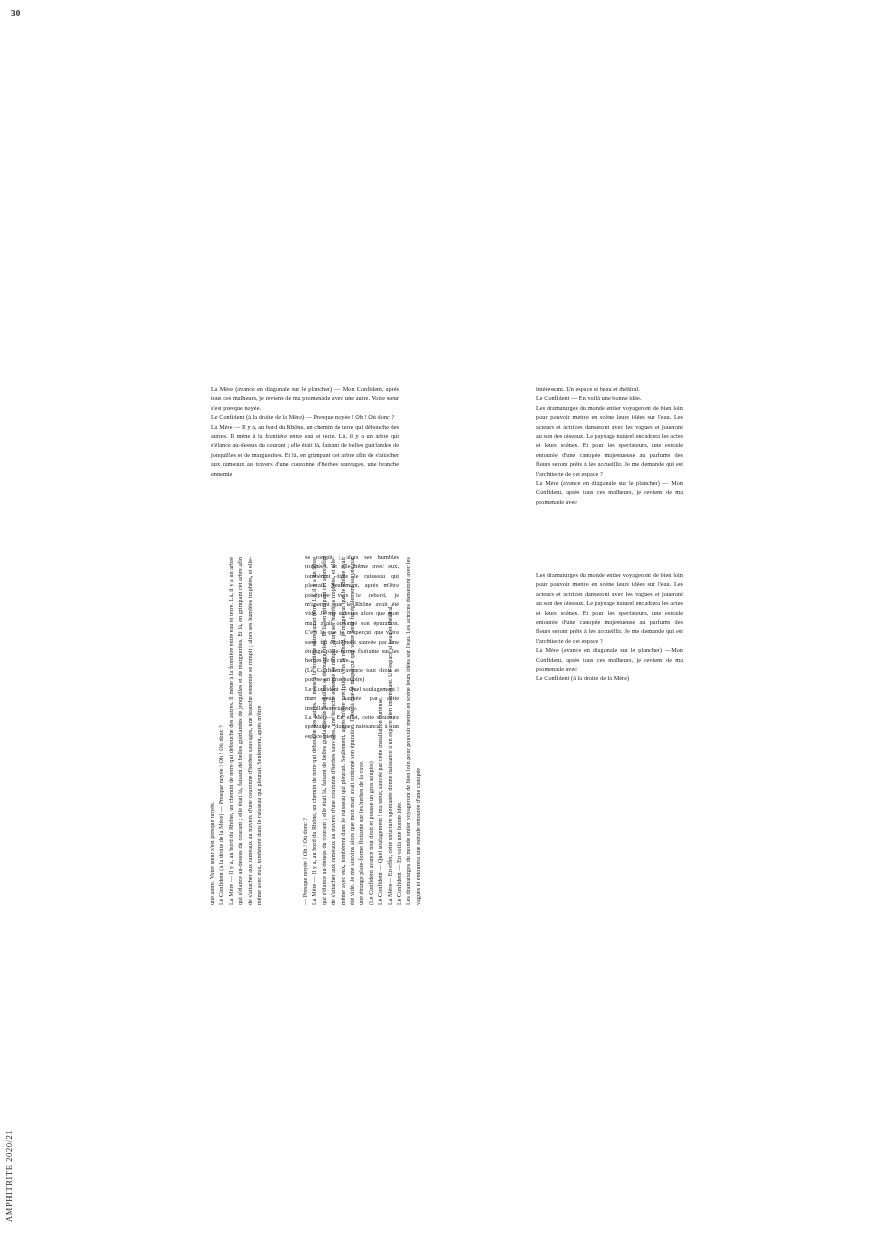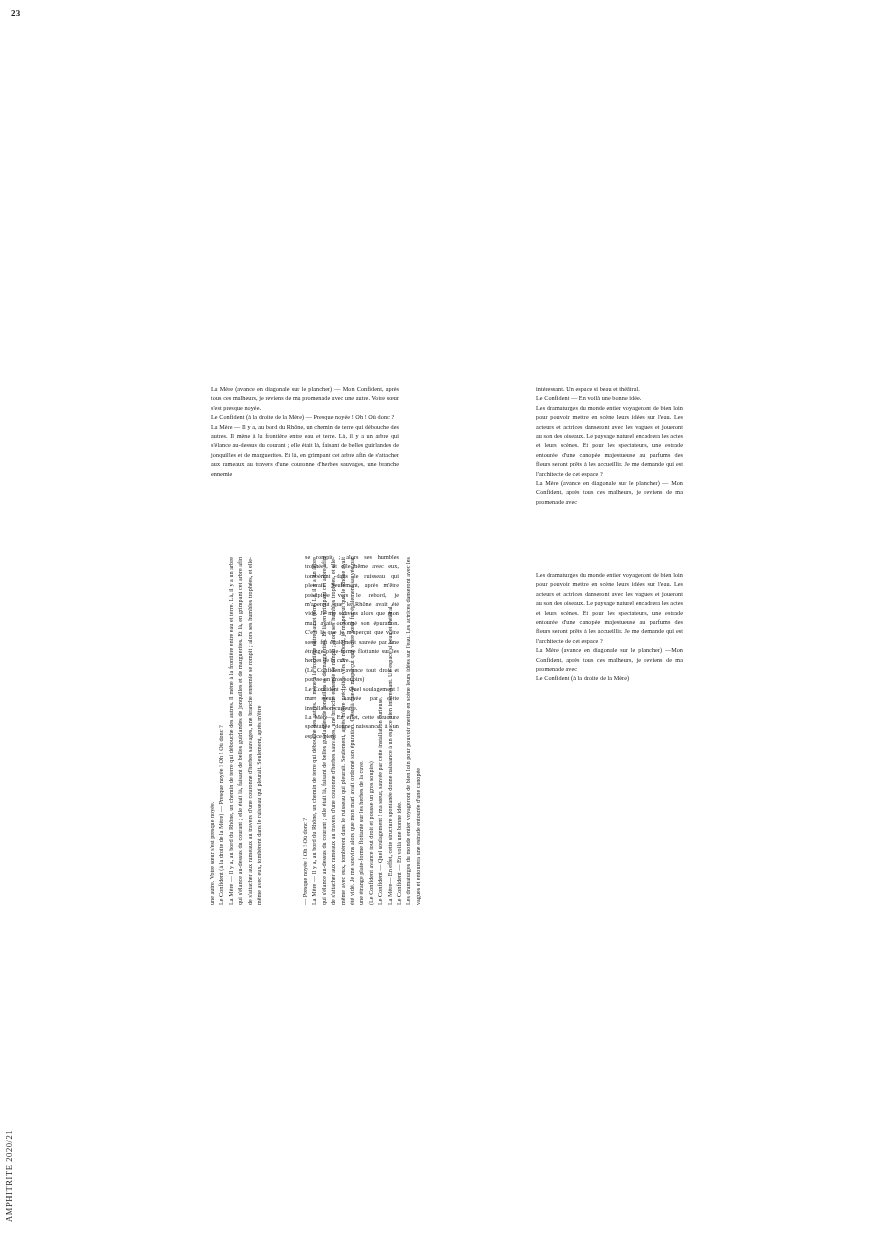--- a/index.html
+++ b/index.html
@@ -107,21 +107,21 @@
     height: 46px;
   }
 
   .sp { display: inline; }
 </style>
 </head>
 <body>
 
 <div class="page">
 
-  <div class="folio">23</div>
+  <div class="folio">30</div>
 
   <div class="running-head">AMPHITRITE 2020/21</div>
 
   <div class="col c-up" id="block-a">
     <p><span class="sp">La Mère (avance en diagonale sur le plancher) — Mon Confident, après tous ces malheurs, je reviens de ma promenade avec une autre. Votre sœur s'est presque noyée.</span><br><span class="sp">Le Confident (à la droite de la Mère) — Presque noyée ! Oh ! Où donc ?</span><br><span class="sp">La Mère — Il y a, au bord du Rhône, un chemin de terre qui débouche des autres. Il mène à la frontière entre eau et terre. Là, il y a un arbre qui s'élance au-dessus du courant ; elle était là, faisant de belles guirlandes de jonquilles et de marguerites. Et là, en grimpant cet arbre afin de s'attacher aux rameaux au travers d'une couronne d'herbes sauvages, une branche ennemie</span></p>
   </div>
 
   <div class="col c-up" id="block-b">
     <p><span class="sp">se rompit ; alors ses humbles trophées, et elle-même avec eux, tombèrent dans le ruisseau qui pleurait. Seulement, après m'être précipitée vers le rebord, je m'aperçut que le Rhône avait été vidé. Je me souvins alors que mon mari avait ordonné son épuration. C'est là que je m'aperçut que votre sœur fut également sauvée par une étrange plate-forme flottante sur les herbes de la cuve.</span><br><span class="sp">(Le Confident avance tout droit et pousse un gros soupirs)</span><br><span class="sp">Le Confident — Quel soulagement ! ma sœur, sauvée par cette installation curieuse.</span><br><span class="sp">La Mère— En effet, cette structure spontanée donne naissance à un espace bien</span></p>
   </div>

